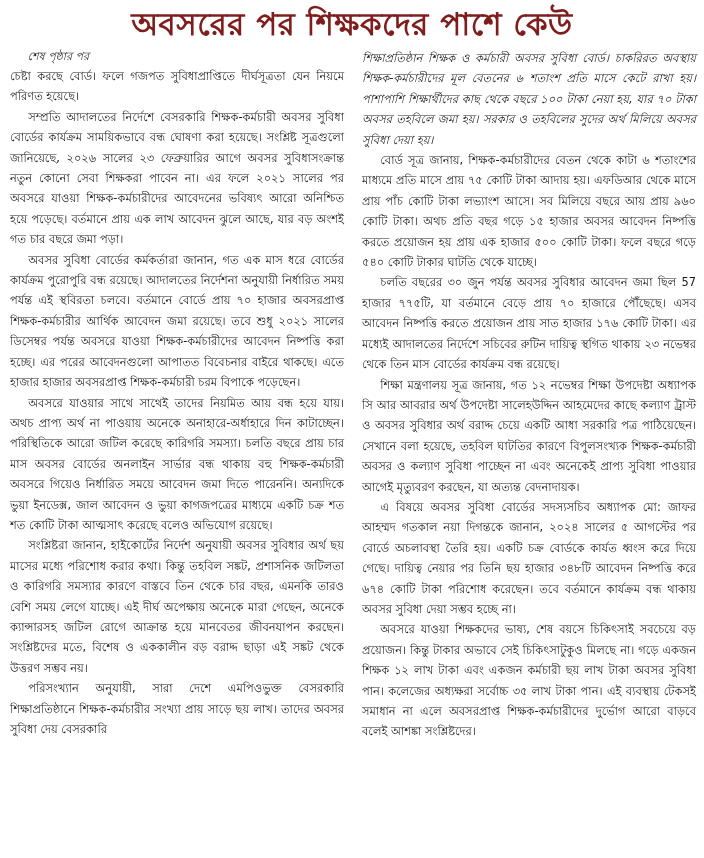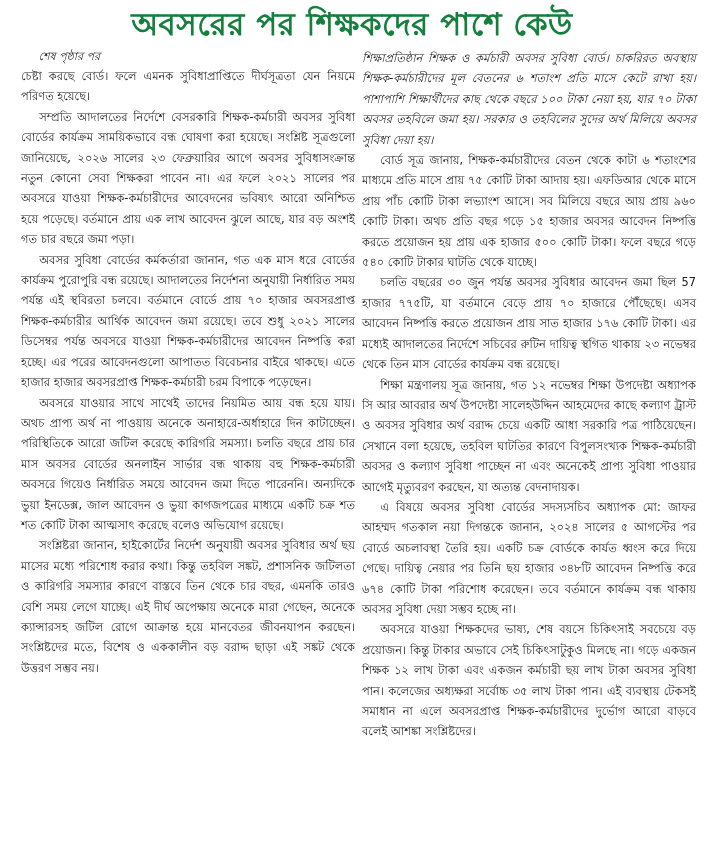--- a/index.html
+++ b/index.html
@@ -7,29 +7,28 @@
     width: 704px; height: 858px; overflow: hidden;
     font-family: "DejaVu Sans", sans-serif;
     color: #1a1a1a;
   }
   .headline {
     text-align: center;
     font-family: "DejaVu Sans", sans-serif;
     font-weight: bold;
     font-size: 31px;
     line-height: 40px;
-    color: #15803d;
+    color: #7f1d1d;
     margin: 4px 0 4px 0;
     letter-spacing: 0.5px;
   }
   .columns {
     display: flex;
     justify-content: space-between;
     padding: 0 8px 0 10px;
-    margin-left: 11px;
   }
   .col {
     width: 334px;
     font-size: 11.4px;
     line-height: 20.4px;
     text-align: justify;
   }
   .kicker {
     font-style: italic;
     font-size: 11px;
@@ -46,25 +45,26 @@
 </style>
 </head>
 <body>
 
 <div>
   <h1 class="headline">অবসরের পর শিক্ষকদের পাশে কেউ</h1>
 
   <div class="columns">
     <div class="col">
       <p class="kicker">শেষ পৃষ্ঠার পর</p>
-      <p class="first">চেষ্টা করছে বোর্ড। ফলে এমনক সুবিধাপ্রাপ্তিতে দীর্ঘসূত্রতা যেন নিয়মে পরিণত হয়েছে।</p>
+      <p class="first">চেষ্টা করছে বোর্ড। ফলে গজপত সুবিধাপ্রাপ্তিতে দীর্ঘসূত্রতা যেন নিয়মে পরিণত হয়েছে।</p>
       <p>সম্প্রতি আদালতের নির্দেশে বেসরকারি শিক্ষক-কর্মচারী অবসর সুবিধা বোর্ডের কার্যক্রম সাময়িকভাবে বন্ধ ঘোষণা করা হয়েছে। সংশ্লিষ্ট সূত্রগুলো জানিয়েছে, ২০২৬ সালের ২৩ ফেব্রুয়ারির আগে অবসর সুবিধাসংক্রান্ত নতুন কোনো সেবা শিক্ষকরা পাবেন না। এর ফলে ২০২১ সালের পর অবসরে যাওয়া শিক্ষক-কর্মচারীদের আবেদনের ভবিষ্যৎ আরো অনিশ্চিত হয়ে পড়েছে। বর্তমানে প্রায় এক লাখ আবেদন ঝুলে আছে, যার বড় অংশই গত চার বছরে জমা পড়া।</p>
       <p>অবসর সুবিধা বোর্ডের কর্মকর্তারা জানান, গত এক মাস ধরে বোর্ডের কার্যক্রম পুরোপুরি বন্ধ রয়েছে। আদালতের নির্দেশনা অনুযায়ী নির্ধারিত সময় পর্যন্ত এই স্থবিরতা চলবে। বর্তমানে বোর্ডে প্রায় ৭০ হাজার অবসরপ্রাপ্ত শিক্ষক-কর্মচারীর আর্থিক আবেদন জমা রয়েছে। তবে শুধু ২০২১ সালের ডিসেম্বর পর্যন্ত অবসরে যাওয়া শিক্ষক-কর্মচারীদের আবেদন নিষ্পত্তি করা হচ্ছে। এর পরের আবেদনগুলো আপাতত বিবেচনার বাইরে থাকছে। এতে হাজার হাজার অবসরপ্রাপ্ত শিক্ষক-কর্মচারী চরম বিপাকে পড়েছেন।</p>
       <p>অবসরে যাওয়ার সাথে সাথেই তাদের নিয়মিত আয় বন্ধ হয়ে যায়। অথচ প্রাপ্য অর্থ না পাওয়ায় অনেকে অনাহারে-অর্ধাহারে দিন কাটাচ্ছেন। পরিস্থিতিকে আরো জটিল করেছে কারিগরি সমস্যা। চলতি বছরে প্রায় চার মাস অবসর বোর্ডের অনলাইন সার্ভার বন্ধ থাকায় বহু শিক্ষক-কর্মচারী অবসরে গিয়েও নির্ধারিত সময়ে আবেদন জমা দিতে পারেননি। অন্যদিকে ভুয়া ইনডেক্স, জাল আবেদন ও ভুয়া কাগজপত্রের মাধ্যমে একটি চক্র শত শত কোটি টাকা আত্মসাৎ করেছে বলেও অভিযোগ রয়েছে।</p>
       <p>সংশ্লিষ্টরা জানান, হাইকোর্টের নির্দেশ অনুযায়ী অবসর সুবিধার অর্থ ছয় মাসের মধ্যে পরিশোধ করার কথা। কিন্তু তহবিল সঙ্কট, প্রশাসনিক জটিলতা ও কারিগরি সমস্যার কারণে বাস্তবে তিন থেকে চার বছর, এমনকি তারও বেশি সময় লেগে যাচ্ছে। এই দীর্ঘ অপেক্ষায় অনেকে মারা গেছেন, অনেকে ক্যান্সারসহ জটিল রোগে আক্রান্ত হয়ে মানবেতর জীবনযাপন করছেন। সংশ্লিষ্টদের মতে, বিশেষ ও এককালীন বড় বরাদ্দ ছাড়া এই সঙ্কট থেকে উত্তরণ সম্ভব নয়।</p>
+      <p>পরিসংখ্যান অনুযায়ী, সারা দেশে এমপিওভুক্ত বেসরকারি শিক্ষাপ্রতিষ্ঠানে শিক্ষক-কর্মচারীর সংখ্যা প্রায় সাড়ে ছয় লাখ। তাদের অবসর সুবিধা দেয় বেসরকারি</p>
     </div>
 
     <div class="col">
       <p class="cont">শিক্ষাপ্রতিষ্ঠান শিক্ষক ও কর্মচারী অবসর সুবিধা বোর্ড। চাকরিরত অবস্থায় শিক্ষক-কর্মচারীদের মূল বেতনের ৬ শতাংশ প্রতি মাসে কেটে রাখা হয়। পাশাপাশি শিক্ষার্থীদের কাছ থেকে বছরে ১০০ টাকা নেয়া হয়, যার ৭০ টাকা অবসর তহবিলে জমা হয়। সরকার ও তহবিলের সুদের অর্থ মিলিয়ে অবসর সুবিধা দেয়া হয়।</p>
       <p>বোর্ড সূত্র জানায়, শিক্ষক-কর্মচারীদের বেতন থেকে কাটা ৬ শতাংশের মাধ্যমে প্রতি মাসে প্রায় ৭৫ কোটি টাকা আদায় হয়। এফডিআর থেকে মাসে প্রায় পাঁচ কোটি টাকা লভ্যাংশ আসে। সব মিলিয়ে বছরে আয় প্রায় ৯৬০ কোটি টাকা। অথচ প্রতি বছর গড়ে ১৫ হাজার অবসর আবেদন নিষ্পত্তি করতে প্রয়োজন হয় প্রায় এক হাজার ৫০০ কোটি টাকা। ফলে বছরে গড়ে ৫৪০ কোটি টাকার ঘাটতি থেকে যাচ্ছে।</p>
       <p>চলতি বছরের ৩০ জুন পর্যন্ত অবসর সুবিধার আবেদন জমা ছিল 57 হাজার ৭৭৫টি, যা বর্তমানে বেড়ে প্রায় ৭০ হাজারে পৌঁছেছে। এসব আবেদন নিষ্পত্তি করতে প্রয়োজন প্রায় সাত হাজার ১৭৬ কোটি টাকা। এর মধ্যেই আদালতের নির্দেশে সচিবের রুটিন দায়িত্ব স্থগিত থাকায় ২৩ নভেম্বর থেকে তিন মাস বোর্ডের কার্যক্রম বন্ধ রয়েছে।</p>
       <p>শিক্ষা মন্ত্রণালয় সূত্র জানায়, গত ১২ নভেম্বর শিক্ষা উপদেষ্টা অধ্যাপক সি আর আবরার অর্থ উপদেষ্টা সালেহউদ্দিন আহমেদের কাছে কল্যাণ ট্রাস্ট ও অবসর সুবিধার অর্থ বরাদ্দ চেয়ে একটি আধা সরকারি পত্র পাঠিয়েছেন। সেখানে বলা হয়েছে, তহবিল ঘাটতির কারণে বিপুলসংখ্যক শিক্ষক-কর্মচারী অবসর ও কল্যাণ সুবিধা পাচ্ছেন না এবং অনেকেই প্রাপ্য সুবিধা পাওয়ার আগেই মৃত্যুবরণ করছেন, যা অত্যন্ত বেদনাদায়ক।</p>
       <p>এ বিষয়ে অবসর সুবিধা বোর্ডের সদস্যসচিব অধ্যাপক মো: জাফর আহম্মদ গতকাল নয়া দিগন্তকে জানান, ২০২৪ সালের ৫ আগস্টের পর বোর্ডে অচলাবস্থা তৈরি হয়। একটি চক্র বোর্ডকে কার্যত ধ্বংস করে দিয়ে গেছে। দায়িত্ব নেয়ার পর তিনি ছয় হাজার ৩৪৮টি আবেদন নিষ্পত্তি করে ৬৭৪ কোটি টাকা পরিশোধ করেছেন। তবে বর্তমানে কার্যক্রম বন্ধ থাকায় অবসর সুবিধা দেয়া সম্ভব হচ্ছে না।</p>
       <p>অবসরে যাওয়া শিক্ষকদের ভাষ্য, শেষ বয়সে চিকিৎসাই সবচেয়ে বড় প্রয়োজন। কিন্তু টাকার অভাবে সেই চিকিৎসাটুকুও মিলছে না। গড়ে একজন শিক্ষক ১২ লাখ টাকা এবং একজন কর্মচারী ছয় লাখ টাকা অবসর সুবিধা পান। কলেজের অধ্যক্ষরা সর্বোচ্চ ৩৫ লাখ টাকা পান। এই ব্যবস্থায় টেকসই সমাধান না এলে অবসরপ্রাপ্ত শিক্ষক-কর্মচারীদের দুর্ভোগ আরো বাড়বে বলেই আশঙ্কা সংশ্লিষ্টদের।</p>
     </div>

